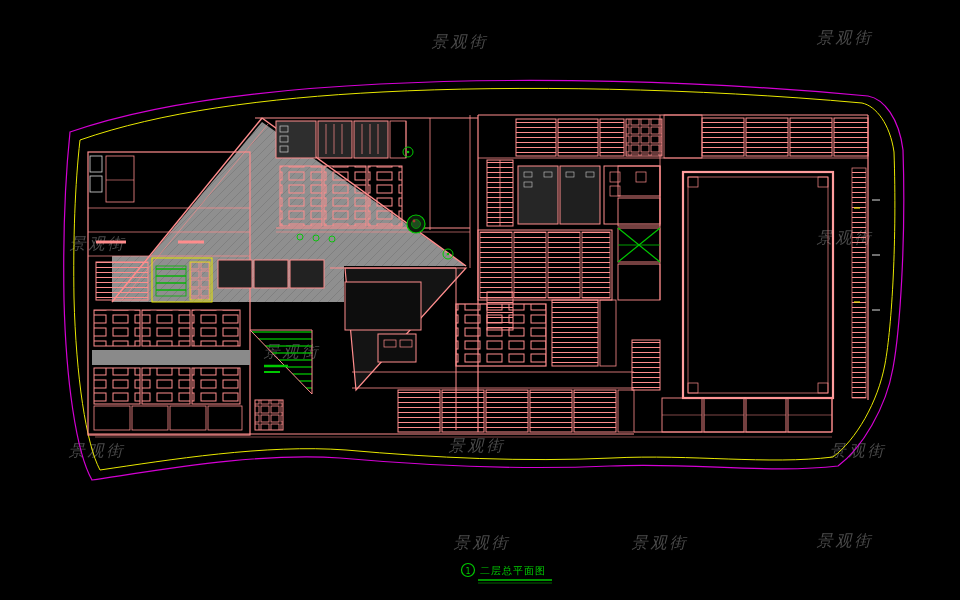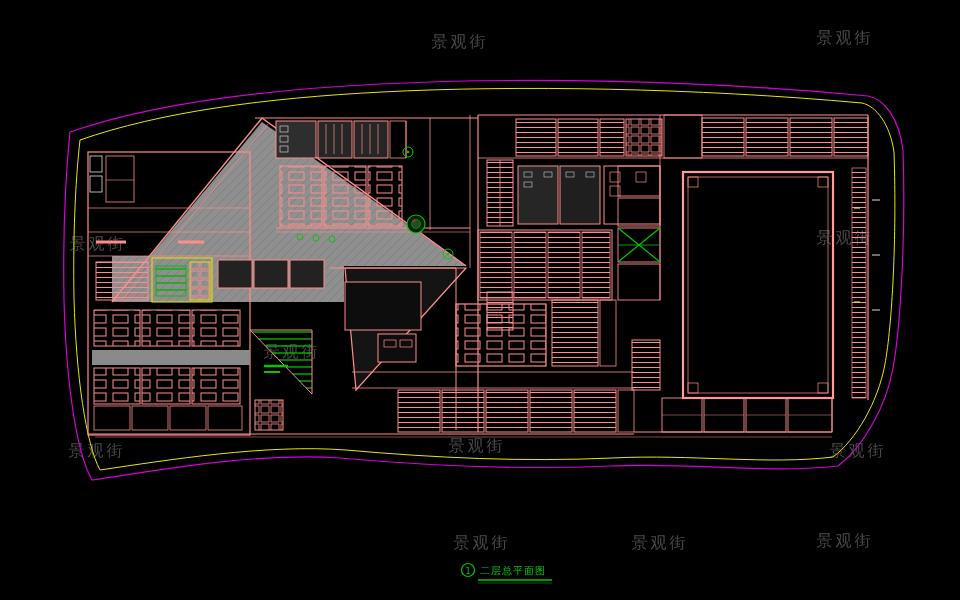--- a/index.html
+++ b/index.html
@@ -1,19 +1,19 @@
 <!DOCTYPE html>
 <html><head>
 <meta charset="utf-8">
 <style>
   html,body{margin:0;padding:0;background:#000;}
   .stage{position:relative;width:960px;height:600px;background:#000;overflow:hidden;
          font-family:"DejaVu Sans",sans-serif;}
   .wm{position:absolute;transform:translate(-50%,-50%);color:#585858;font-size:16px;
-      letter-spacing:3px;opacity:.85;white-space:nowrap;user-select:none;}
+      letter-spacing:3px;opacity:.85;white-space:nowrap;user-select:none;font-style:italic;}
   svg{position:absolute;left:0;top:0;}
 </style>
 </head>
 <body>
 
 <div class="stage">
 
   <span class="wm" style="left:460px;top:42px">景观街</span>
   <span class="wm" style="left:845px;top:38px">景观街</span>
   <span class="wm" style="left:98px;top:244px">景观街</span>

